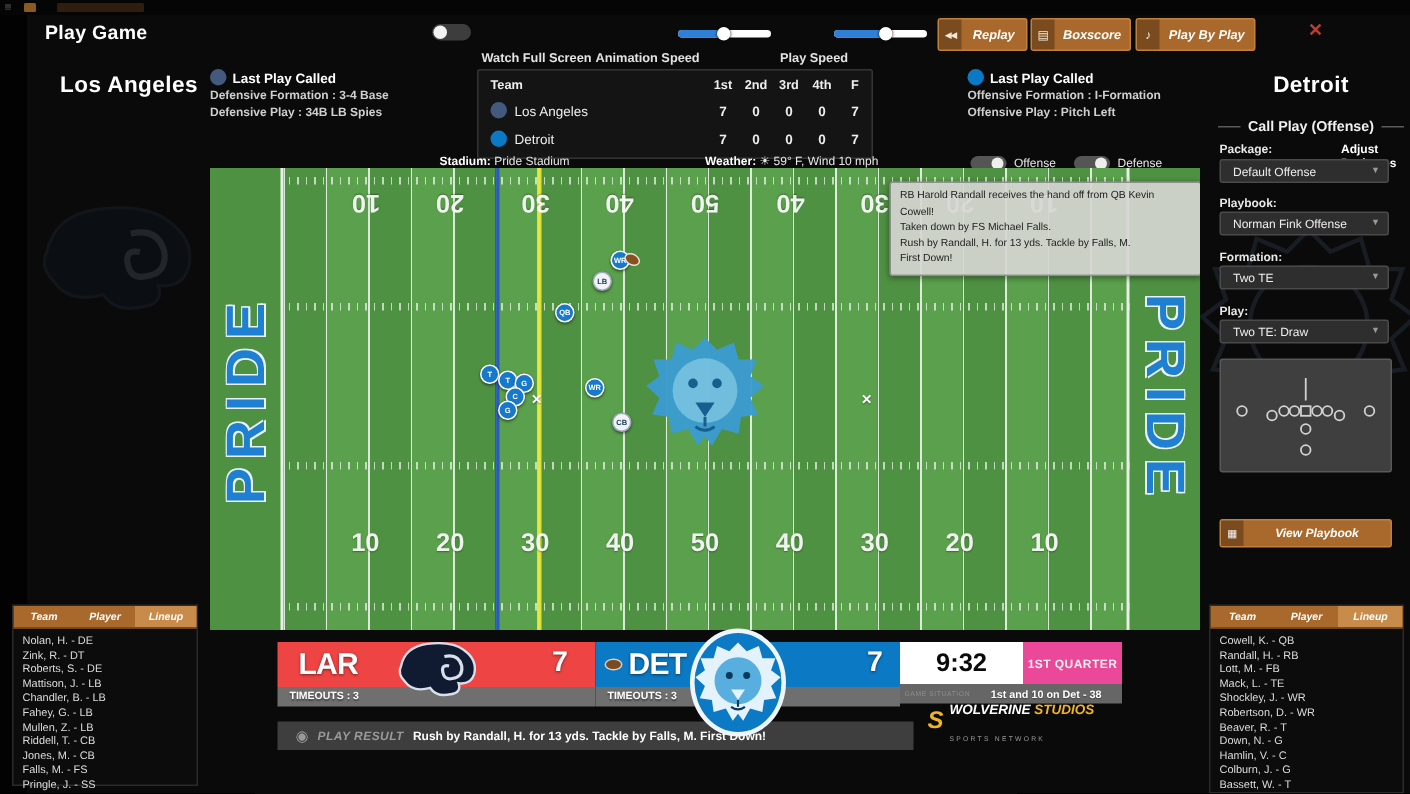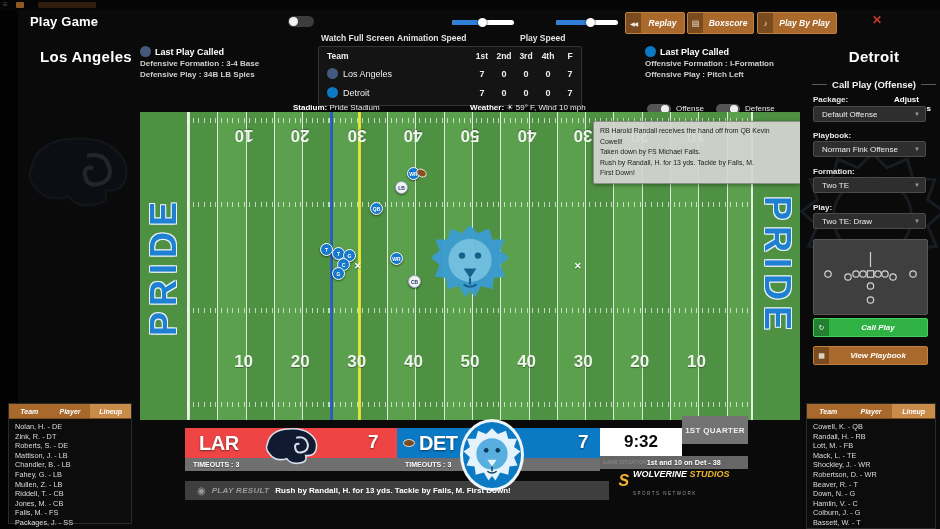--- a/index.html
+++ b/index.html
@@ -113,25 +113,25 @@
   .ritem{font-size:7.3px;color:#dcdcdc;padding:0 6px;line-height:9.6px;white-space:nowrap;}
 
   
   .sb-bar{position:absolute;height:30px;display:flex;align-items:center;}
   .sb-abbr{font-size:20px;font-weight:bold;letter-spacing:-.5px;text-shadow:0 1px 2px rgba(0,0,0,.5);}
   .sb-score{position:absolute;font-size:19px;font-weight:bold;text-shadow:0 1px 2px rgba(0,0,0,.5);}
   .sb-to{position:absolute;height:13px;background:#6f6f6f;font-size:7px;font-weight:bold;color:#fff;
          line-height:13px;padding-left:8px;box-sizing:border-box;text-shadow:0 1px 1px rgba(0,0,0,.4);}
   .sb-clock{position:absolute;left:600px;top:428px;width:82px;height:28px;background:#fff;color:#0a0a0a;
      font-size:17px;font-weight:bold;display:flex;align-items:center;justify-content:center;}
-  .sb-quarter{position:absolute;left:682px;top:416px;width:66px;height:28px;background:#737373;color:#f0f0f0;
+  .sb-quarter{position:absolute;left:682px;top:428px;width:66px;height:28px;background:#ec4899;color:#f0f0f0;
      font-size:8px;font-weight:bold;display:flex;align-items:center;justify-content:center;letter-spacing:.3px;}
   .sb-situation{position:absolute;left:600px;top:456px;width:148px;height:13px;background:#666;display:flex;align-items:center;}
   .sb-situation .wmk{font-size:4.5px;color:#8e8e8e;padding-left:3px;letter-spacing:.4px;}
-  .sb-situation .sit{flex:1;font-size:7.2px;font-weight:bold;color:#fff;text-shadow:0 1px 1px rgba(0,0,0,.4);}
+  .sb-situation .sit{flex:1;text-align:center;font-size:7.2px;font-weight:bold;color:#fff;text-shadow:0 1px 1px rgba(0,0,0,.4);}
   .sb-network{position:absolute;left:600px;top:469px;width:148px;height:24px;display:flex;align-items:center;justify-content:center;gap:4px;}
   .net-s{font-size:16px;font-weight:bold;font-style:italic;color:#f0b428;}
   .net-main{font-size:9px;font-weight:bold;font-style:italic;color:#fff;line-height:9px;}
   .net-main .y{color:#f0b428;}
   .net-sub{font-size:4.5px;color:#9a9a9a;letter-spacing:1.5px;line-height:6px;}
   .sb-result{position:absolute;left:185px;top:481px;width:424px;height:19px;background:#3e3e3e;
      display:flex;align-items:center;gap:6px;padding-left:12px;box-sizing:border-box;}
   .whistle{font-size:10px;color:#9a9a9a;}
   .pr-label{font-size:8px;font-weight:bold;font-style:italic;color:#9a9a9a;letter-spacing:.3px;}
   .pr-text{font-size:8px;font-weight:bold;color:#fff;}
@@ -380,24 +380,20 @@
         <circle cx="64" cy="34" r="3.2"></circle>
           <circle cx="71" cy="34" r="3.2"></circle>
           <circle cx="79" cy="37" r="3.2"></circle>
         <circle cx="99" cy="34" r="3.2"></circle>
           <circle cx="56.5" cy="46" r="3.2"></circle>
           <circle cx="56.5" cy="60" r="3.2"></circle>
         <path d="M56.5 27 L56.5 12"></path>
       </g>
     </svg>
   </div>
-  <div class="sbtn green" style="top:318px">
-    <span class="hicon">↻</span>
-    <span class="hbl">Call Play</span>
-    </div>
   <div class="sbtn orange" style="top:346px">
     <span class="hicon">▦</span>
     <span class="hbl">View Playbook</span>
     </div>
 
   <div class="roster" style="left:8px;top:403px;width:124px;height:121px">
     <div class="rtabs">
         <div class="rtab">Team</div>
         <div class="rtab">Player</div>
         <div class="rtab active">Lineup</div>
@@ -406,21 +402,21 @@
         <div class="ritem">Nolan, H. - DE</div>
         <div class="ritem">Zink, R. - DT</div>
         <div class="ritem">Roberts, S. - DE</div>
         <div class="ritem">Mattison, J. - LB</div>
         <div class="ritem">Chandler, B. - LB</div>
         <div class="ritem">Fahey, G. - LB</div>
         <div class="ritem">Mullen, Z. - LB</div>
         <div class="ritem">Riddell, T. - CB</div>
         <div class="ritem">Jones, M. - CB</div>
         <div class="ritem">Falls, M. - FS</div>
-        <div class="ritem">Packages, J. - SS</div>
+        <div class="ritem">Pringle, J. - SS</div>
       </div>
   </div>
   <div class="roster" style="left:806px;top:403px;width:130px;height:126px">
     <div class="rtabs">
         <div class="rtab">Team</div>
         <div class="rtab">Player</div>
         <div class="rtab active">Lineup</div>
       </div>
     <div class="rlist">
         <div class="ritem">Cowell, K. - QB</div>

